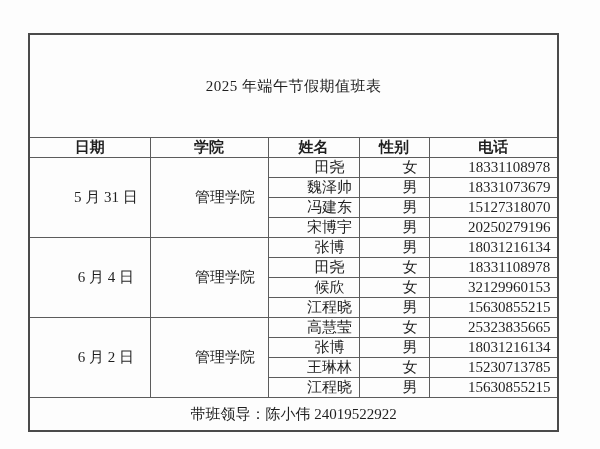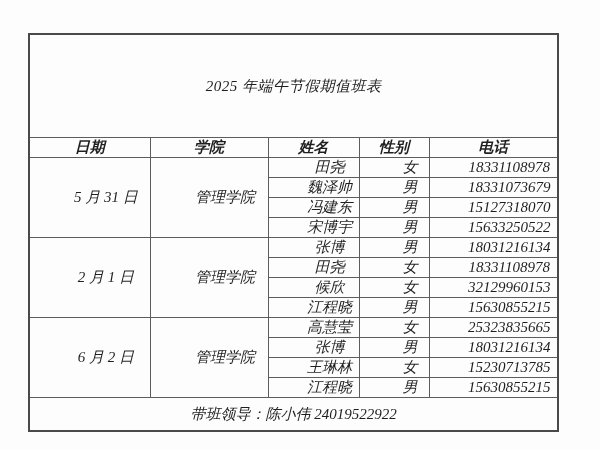--- a/index.html
+++ b/index.html
@@ -25,21 +25,20 @@
   }
   .duty-table td, .duty-table th {
     border: 1px solid #5c5c5c;
     text-align: center;
     vertical-align: middle;
     padding: 0;
     font-size: 15px;
     white-space: nowrap;
     overflow: hidden;
     font-weight: normal;
-    font-style: italic;
   }
   .title-cell {
     height: 102px;
     font-size: 20px;
     letter-spacing: 0.5px;
   }
   .header-row th {
     height: 19px;
     font-weight: bold;
     margin-left: 44px;
@@ -92,25 +91,25 @@
       <td>18331073679</td>
     </tr>
     <tr class="data-row">
       <td>冯建东</td>
       <td>男</td>
       <td>15127318070</td>
     </tr>
     <tr class="data-row">
       <td>宋博宇</td>
       <td>男</td>
-      <td>15633250522</td>
+      <td>20250279196</td>
     </tr>
 
     <tr class="data-row">
-      <td rowspan="4">2 月 1 日</td>
+      <td rowspan="4">6 月 4 日</td>
       <td rowspan="4">管理学院</td>
       <td>张博</td>
       <td>男</td>
       <td>18031216134</td>
     </tr>
     <tr class="data-row">
       <td>田尧</td>
       <td>女</td>
       <td>18331108978</td>
     </tr>

